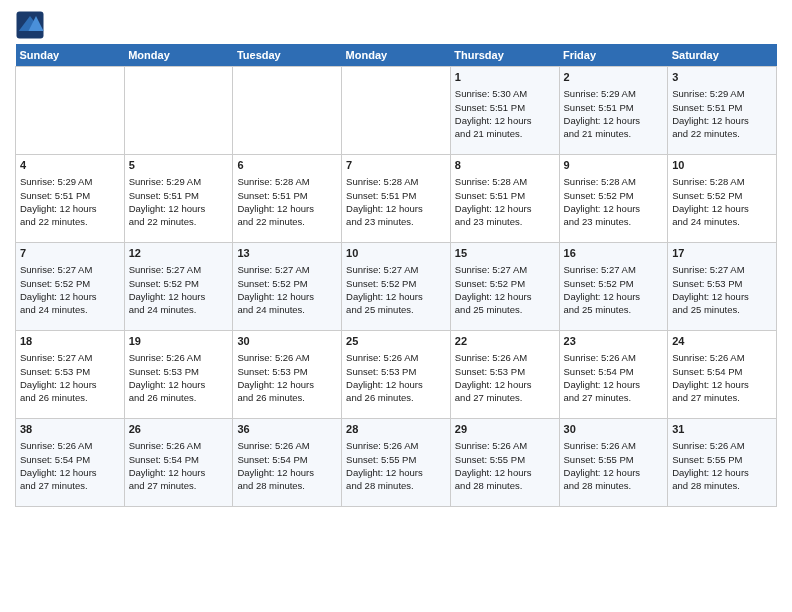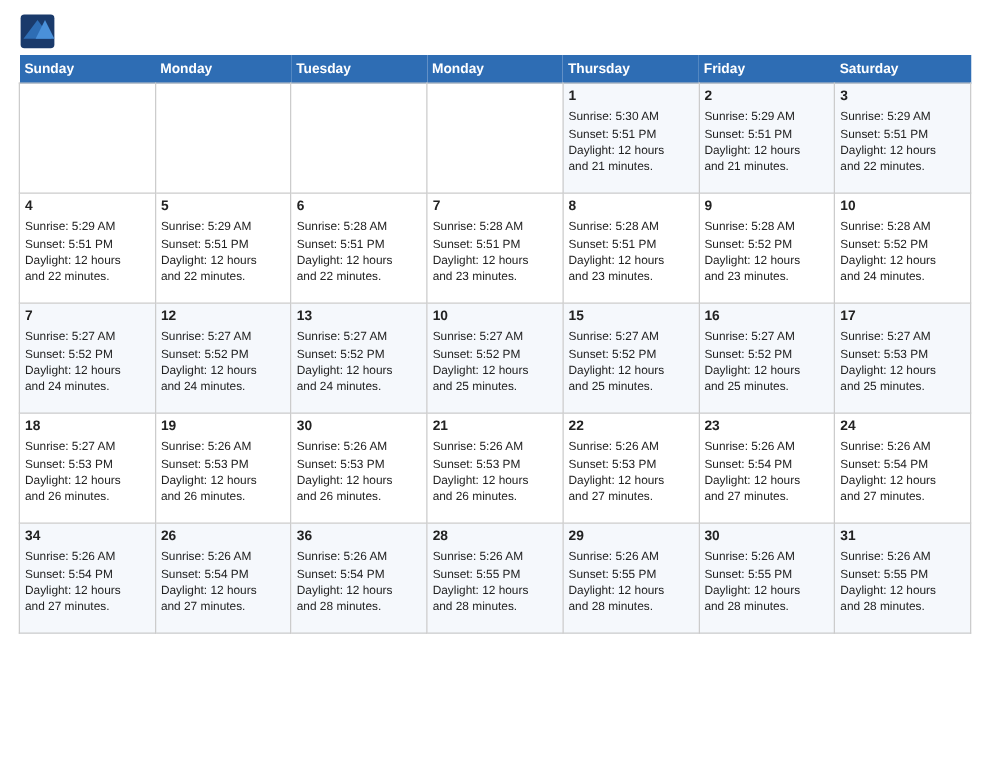--- a/index.html
+++ b/index.html
@@ -267,21 +267,21 @@
             <div>and 26 minutes.</div>
           </td>
           <td>
             <span class="day-num">30</span>
             <div>Sunrise: 5:26 AM</div>
             <div>Sunset: 5:53 PM</div>
             <div>Daylight: 12 hours</div>
             <div>and 26 minutes.</div>
           </td>
           <td>
-            <span class="day-num">21</span>
+            <span class="day-num">25</span>
             <div>Sunrise: 5:26 AM</div>
             <div>Sunset: 5:53 PM</div>
             <div>Daylight: 12 hours</div>
             <div>and 26 minutes.</div>
           </td>
           <td>
             <span class="day-num">22</span>
             <div>Sunrise: 5:26 AM</div>
             <div>Sunset: 5:53 PM</div>
             <div>Daylight: 12 hours</div>
@@ -297,21 +297,21 @@
           <td>
             <span class="day-num">24</span>
             <div>Sunrise: 5:26 AM</div>
             <div>Sunset: 5:54 PM</div>
             <div>Daylight: 12 hours</div>
             <div>and 27 minutes.</div>
           </td>
         </tr>
         <tr>
           <td>
-            <span class="day-num">34</span>
+            <span class="day-num">38</span>
             <div>Sunrise: 5:26 AM</div>
             <div>Sunset: 5:54 PM</div>
             <div>Daylight: 12 hours</div>
             <div>and 27 minutes.</div>
           </td>
           <td>
             <span class="day-num">26</span>
             <div>Sunrise: 5:26 AM</div>
             <div>Sunset: 5:54 PM</div>
             <div>Daylight: 12 hours</div>

